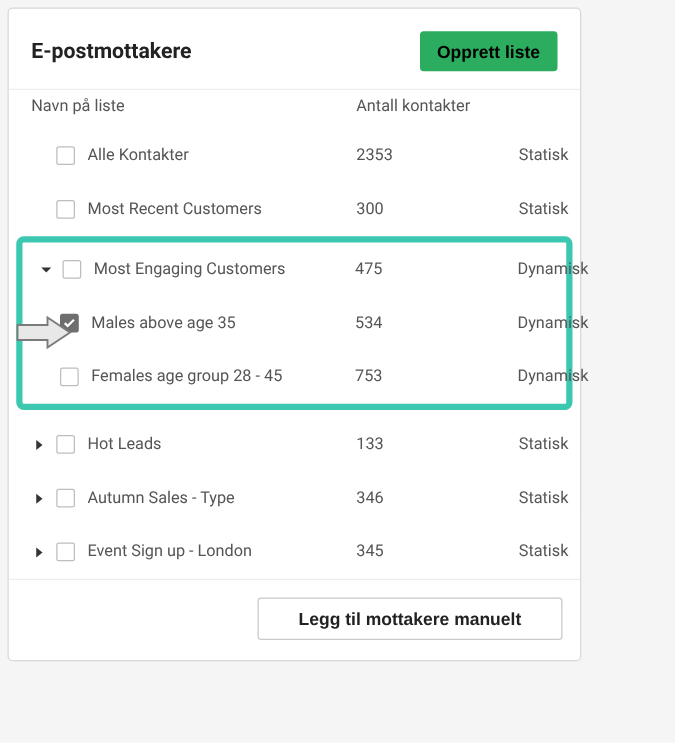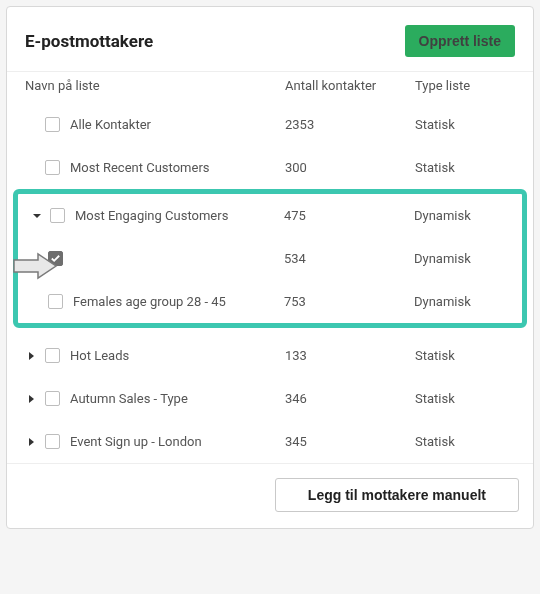--- a/index.html
+++ b/index.html
@@ -5,39 +5,39 @@
   * { box-sizing: border-box; }
   body {
     margin: 0;
     padding: 6px;
     background: #f5f5f5;
     font-family: -apple-system, BlinkMacSystemFont, "Segoe UI", Roboto, Arial, sans-serif;
     font-size: 13px;
     color: #4a4a4a;
   }
   .panel {
-    width: 528px;
+    width: 459px;
     background: #fff;
     border: 1px solid #d8d8d8;
     border-radius: 4px;
   }
   .panel-header {
     display: flex;
     align-items: center;
     justify-content: space-between;
     padding: 18px 18px 14px 18px;
   }
   .panel-title {
     font-size: 17px;
     font-weight: 700;
     color: #222;
   }
   .btn-create {
     background: #2bac5e;
-    color: #404040;
+    color: #000000;
     border: none;
     border-radius: 3px;
     padding: 8px 14px;
     font-size: 14px;
     font-weight: 600;
     cursor: pointer;
   }
   .table-wrap {
     padding: 0 0 0 0;
   }
@@ -131,21 +131,20 @@
   <div class="panel-header">
     <div class="panel-title">E-postmottakere</div>
     <button class="btn-create">Opprett liste</button>
   </div>
 
   <div class="table-wrap">
 
     <div class="thead">
       <div class="col-name">Navn på liste</div>
       <div class="col-count">Antall kontakter</div>
-      <div class="col-type">Type liste</div>
     </div>
 
     <div class="row">
       <div class="col-name">
         <span class="chev placeholder">▸</span>
         <span class="cb">
           
         </span>
         <span>Alle Kontakter</span>
       </div>
@@ -188,20 +187,21 @@
       </div>
 
       <div class="row">
         <div class="col-name">
           <span class="indent"></span>
           <span class="cb checked">
             <svg viewBox="0 0 12 12">
                 <path d="M2 6l2.5 2.5L10 3" stroke="#fff" stroke-width="2" fill="none"></path>
               </svg>
           </span>
+          <span>Males above age 35</span>
         </div>
         <div class="col-count">534</div>
         <div class="col-type">Dynamisk</div>
       </div>
 
       <div class="row">
         <div class="col-name">
           <span class="indent"></span>
           <span class="cb">
             

